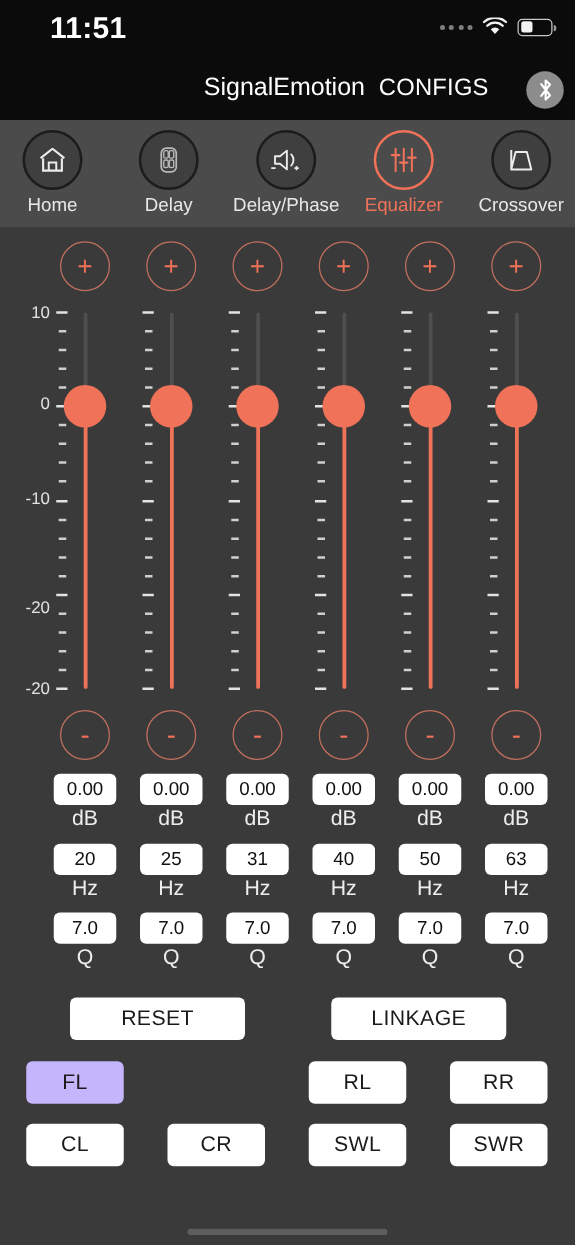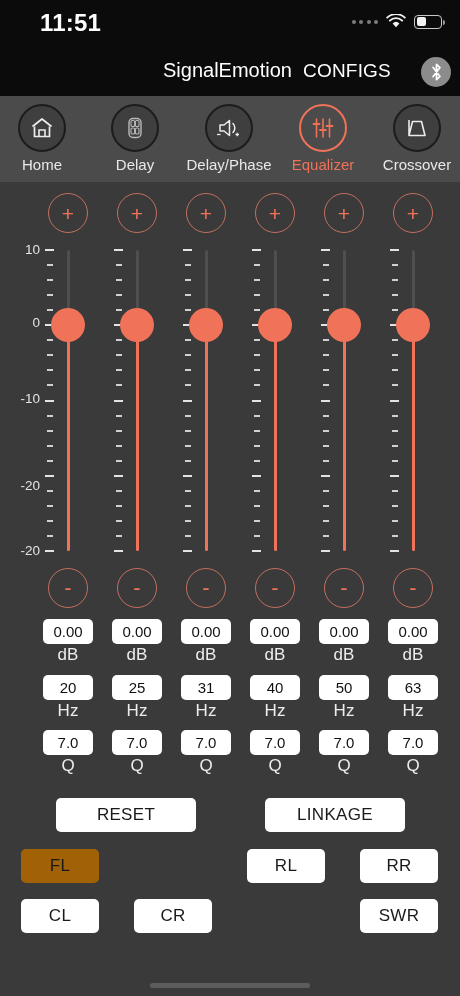--- a/index.html
+++ b/index.html
@@ -237,21 +237,21 @@
     background: #ffffff;
     border-radius: 5px;
     color: #1a1a1a;
     display: flex;
     align-items: center;
     justify-content: center;
     font-size: 17px;
     letter-spacing: 0.3px;
   }
   .wbtn.sel {
-    background: #a16207;
+    background: #c4b5fd;
     color: #1a1a1a;
   }
   .wide { width: 140px; height: 34px; }
   .chan { width: 78px; height: 34px; }
 
   .homebar {
     position: absolute;
     left: 150px; bottom: 8px;
     width: 160px; height: 5px;
     border-radius: 3px;
@@ -565,18 +565,19 @@
   <div class="bottom">
     <div class="wbtn wide" style="left:56px;  top:16px">RESET</div>
     <div class="wbtn wide" style="left:265px; top:16px">LINKAGE</div>
 
     <div class="wbtn chan sel" style="left:21px;  top:67px">FL</div>
     <div class="wbtn chan" style="left:247px; top:67px">RL</div>
     <div class="wbtn chan" style="left:360px; top:67px">RR</div>
 
     <div class="wbtn chan" style="left:21px;  top:117px">CL</div>
     <div class="wbtn chan" style="left:134px; top:117px">CR</div>
+    <div class="wbtn chan" style="left:247px; top:117px">SWL</div>
     <div class="wbtn chan" style="left:360px; top:117px">SWR</div>
 
     <div class="homebar"></div>
   </div>
 
 </div>
 
 </body></html>

